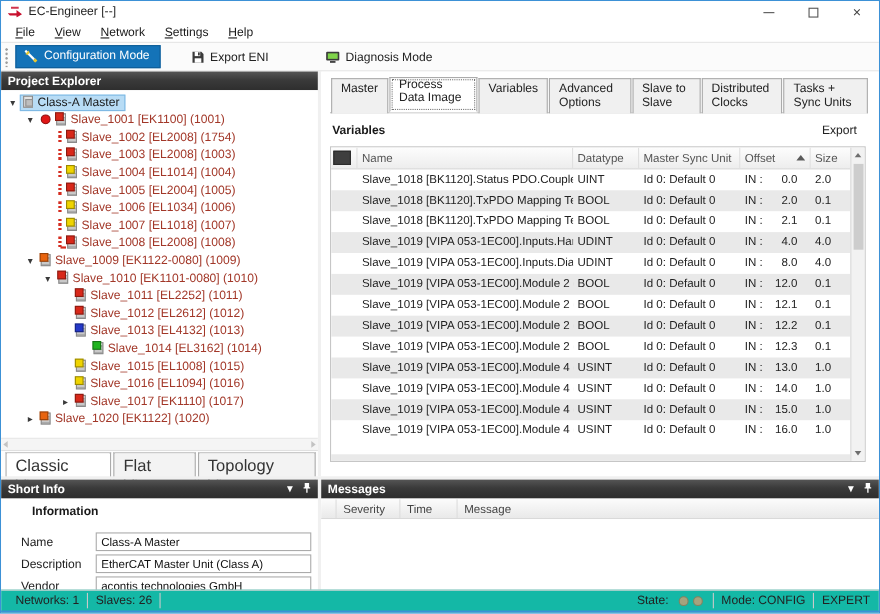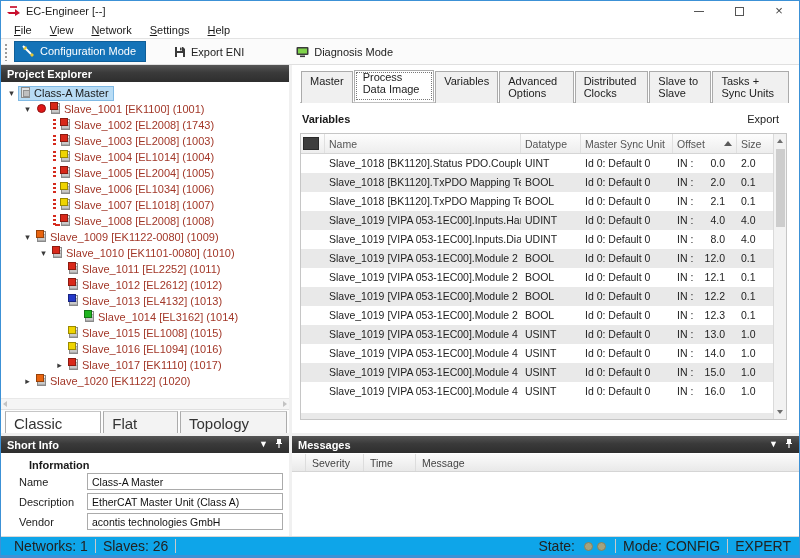--- a/index.html
+++ b/index.html
@@ -112,36 +112,36 @@
   .tri-down{ width:0;height:0;border-left:3.5px solid transparent;border-right:3.5px solid transparent;border-top:4px solid #6e6e6e;}
   .tri-left{ width:0;height:0;border-top:3.5px solid transparent;border-bottom:3.5px solid transparent;border-right:4px solid #C3C3C3;}
   .tri-right{ width:0;height:0;border-top:3.5px solid transparent;border-bottom:3.5px solid transparent;border-left:4px solid #C3C3C3;}
   .vscroll .thumb{ width:9px; height:78px; background:#CDCDCD; margin-top:1px;}
   .vscroll .spacer{ flex:1; }
 
   
   .bottom{ height:100px; display:flex; flex:0 0 auto; }
   .short-info{ width:288px; display:flex; flex-direction:column; flex:0 0 auto; background:#fff;}
   .si-body{ flex:1; padding:6px 6px 0 8px; }
-  .si-title{ font-weight:bold; margin-bottom:2px;padding-left:20px; }
+  .si-title{ font-weight:bold; margin-bottom:13px;padding-left:20px; }
   .si-row{ display:flex; align-items:center; margin-bottom:3px; }
   .si-label{ width:78px; padding-left:10px; color:#222; }
   .si-input{ flex:1; height:17px; border:1px solid #ABABAB; font-family:"Liberation Sans",sans-serif; font-size:10.5px; padding:0 4px; color:#111; background:#fff;}
 
   .messages{ flex:1; display:flex; flex-direction:column; min-width:0; background:#fff;}
   .msg-head{ display:flex; height:18px; background:linear-gradient(#FBFBFB,#E9E9E9); border-bottom:1px solid #D5D5D5; margin-top:1px;}
   .msg-th{ font-size:10.5px; color:#444; padding:3px 6px; border-right:1px solid #DDD; }
   .msg-th.c0{ width:14px; padding:0; }
   .msg-th.c1{ width:58px; }
   .msg-th.c2{ width:52px; }
   .msg-th.c3{ flex:1; border-right:none;}
   .msg-body{ flex:1; background:#fff; }
 
   
-  .statusbar{ height:21px; border-top:1px solid #D8D8D8; background:#0ea5e9; display:flex; align-items:center; font-size:14px; color:#222; padding:0 6px; flex:0 0 auto; border-bottom:2px solid var(--window-border-blue,#2B7CD3);}
+  .statusbar{ height:21px; border-top:1px solid #D8D8D8; background:#14b8a6; display:flex; align-items:center; font-size:11px; color:#222; padding:0 6px; flex:0 0 auto; border-bottom:2px solid var(--window-border-blue,#2B7CD3);}
   .sb-item{ padding:0 7px; }
   .sb-sep{ width:1px; height:14px; background:#C9C9C9; }
   .sb-right{ margin-left:auto; display:flex; align-items:center; }
   .led{ width:9px; height:9px; border-radius:50%; background:var(--led-olive,#A5A37E); border:1px solid #84825F; display:inline-block; margin:0 2px; vertical-align:middle;}
 </style>
 </head>
 <body>
 
 <div class="window">
 
@@ -221,21 +221,21 @@
               <span class="pre-circle"></span>
               <span class="node-icon c-red"></span>
               <span class="tree-label slave">Slave_1001 [EK1100] (1001)</span>
             </span>
           </div>
           <div class="tree-row" style="padding-left: 36px;">
             <span class="expander"></span>
             <span class="row-content">
               <span class="pre-dash"></span>
               <span class="node-icon t-red"></span>
-              <span class="tree-label slave">Slave_1002 [EL2008] (1743)</span>
+              <span class="tree-label slave">Slave_1002 [EL2008] (1754)</span>
             </span>
           </div>
           <div class="tree-row" style="padding-left: 36px;">
             <span class="expander"></span>
             <span class="row-content">
               <span class="pre-dash"></span>
               <span class="node-icon t-red"></span>
               <span class="tree-label slave">Slave_1003 [EL2008] (1003)</span>
             </span>
           </div>
@@ -363,22 +363,22 @@
 
     <div class="vsplit"></div>
 
     <div class="right-panel">
       <div class="editor-body">
         <div class="dtabs" id="deviceTabs">
             <span class="dtab">Master</span>
             <span class="dtab active">Process Data Image</span>
             <span class="dtab">Variables</span>
             <span class="dtab">Advanced Options</span>
+            <span class="dtab">Slave to Slave</span>
             <span class="dtab">Distributed Clocks</span>
-            <span class="dtab">Slave to Slave</span>
             <span class="dtab">Tasks + Sync Units</span>
           </div>
         <div class="vars-row">
           <span class="vars-title">Variables</span>
           <span class="export-link">Export</span>
         </div>
         <div class="vtable">
           <div class="thead tgrid">
             <div class="th sel">
                 <span class="selbox"></span>

